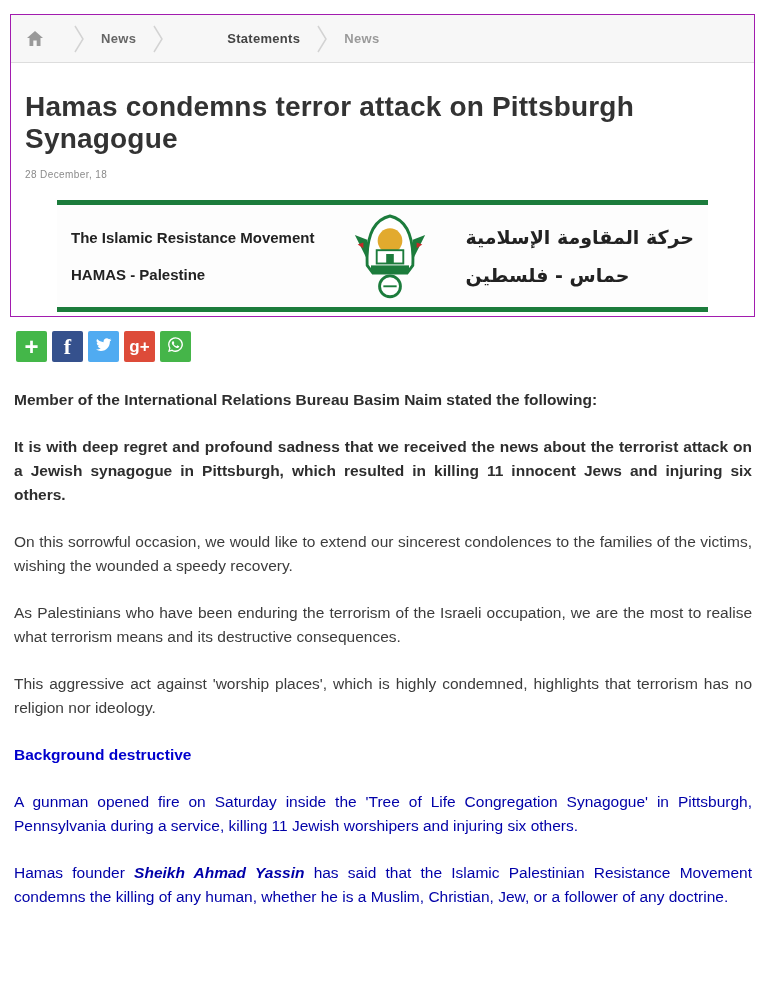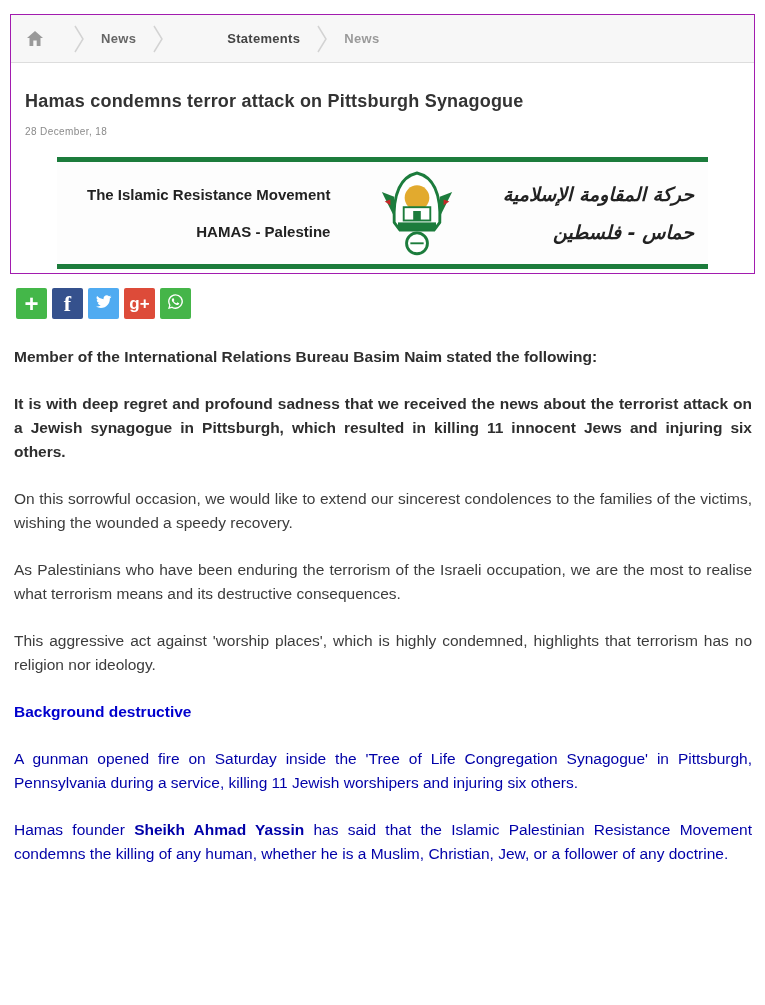--- a/index.html
+++ b/index.html
@@ -25,21 +25,21 @@
   }
   .home-link { display:flex; align-items:center; margin-right:14px; cursor:pointer; }
   .crumb { font-size:13px; font-weight:bold; color:#666; cursor:pointer; letter-spacing:.3px; }
   .crumb.current { color:#444;margin-left:47px; }
   .crumb.tail { color:#9a9a9a; }
   .chev { margin:0 16px; display:flex; align-items:center; }
   
   .header { padding:28px 14px 0 14px; }
   .page-title {
     margin:0;
-    font-size:18px;
+    font-size:28px;
     font-weight:bold;
     color:#333;
     letter-spacing:.2px;
   }
   .page-date {
     margin-top:14px;
     font-size:10px;
     color:#8a8a8a;
     letter-spacing:.4px;
   }
@@ -48,30 +48,29 @@
     margin:20px 46px 4px 46px;
     border-top:5px solid #1c7c3c;
     border-bottom:5px solid #1c7c3c;
     background:#fdfdfd;
     display:flex;
     align-items:center;
     justify-content:space-between;
     padding:5px 14px;
     height:112px;
   }
-  .banner-left { text-align:right; color:#222;margin-left:16px; }
+  .banner-left { text-align:left; color:#222; }
   .banner-left .l1 { font-size:15px; font-weight:bold; margin-bottom:20px; }
   .banner-left .l2 { font-size:15px; font-weight:bold; }
   .banner-right {
     direction:rtl;
-    text-align:right;
+    text-align:left;
     color:#222;
     font-family:"DejaVu Sans", sans-serif;
     font-weight:bold;
-    font-style:italic;
   }
   .banner-right .r1 { font-size:19px; margin-bottom:16px; }
   .banner-right .r2 { font-size:19px; }
   .emblem { flex:0 0 auto; margin:0 10px; }
   
   .share-row {
     display:flex;
     gap:5px;
     margin:14px 0 0 16px;
   }
@@ -92,21 +91,21 @@
   .para {
     margin:0 0 23px 0;
     font-size:15.5px;
     line-height:1.55;
     text-align:justify;
     color:#3c3c3c;
   }
   .para.bold { font-weight:bold; color:#2e2e2e; }
   .para.blue { color:#0000a8; }
   .para.blue-bold { color:#0000cd; font-weight:bold; }
-  .para .inbold { font-weight:bold; }
+  .para .inbold { font-weight:bold;font-style:italic; }
 </style>
 </head>
 <body>
 
 <div class="top-box">
 
   <nav class="breadcrumb">
     <span class="home-link">
       <svg width="16" height="15" viewBox="0 0 16 15">
           <path d="M8 0 L16 7 H13.5 V15 H9.7 V9.5 H6.3 V15 H2.5 V7 H0 Z" fill="#9a9a9a"></path>

